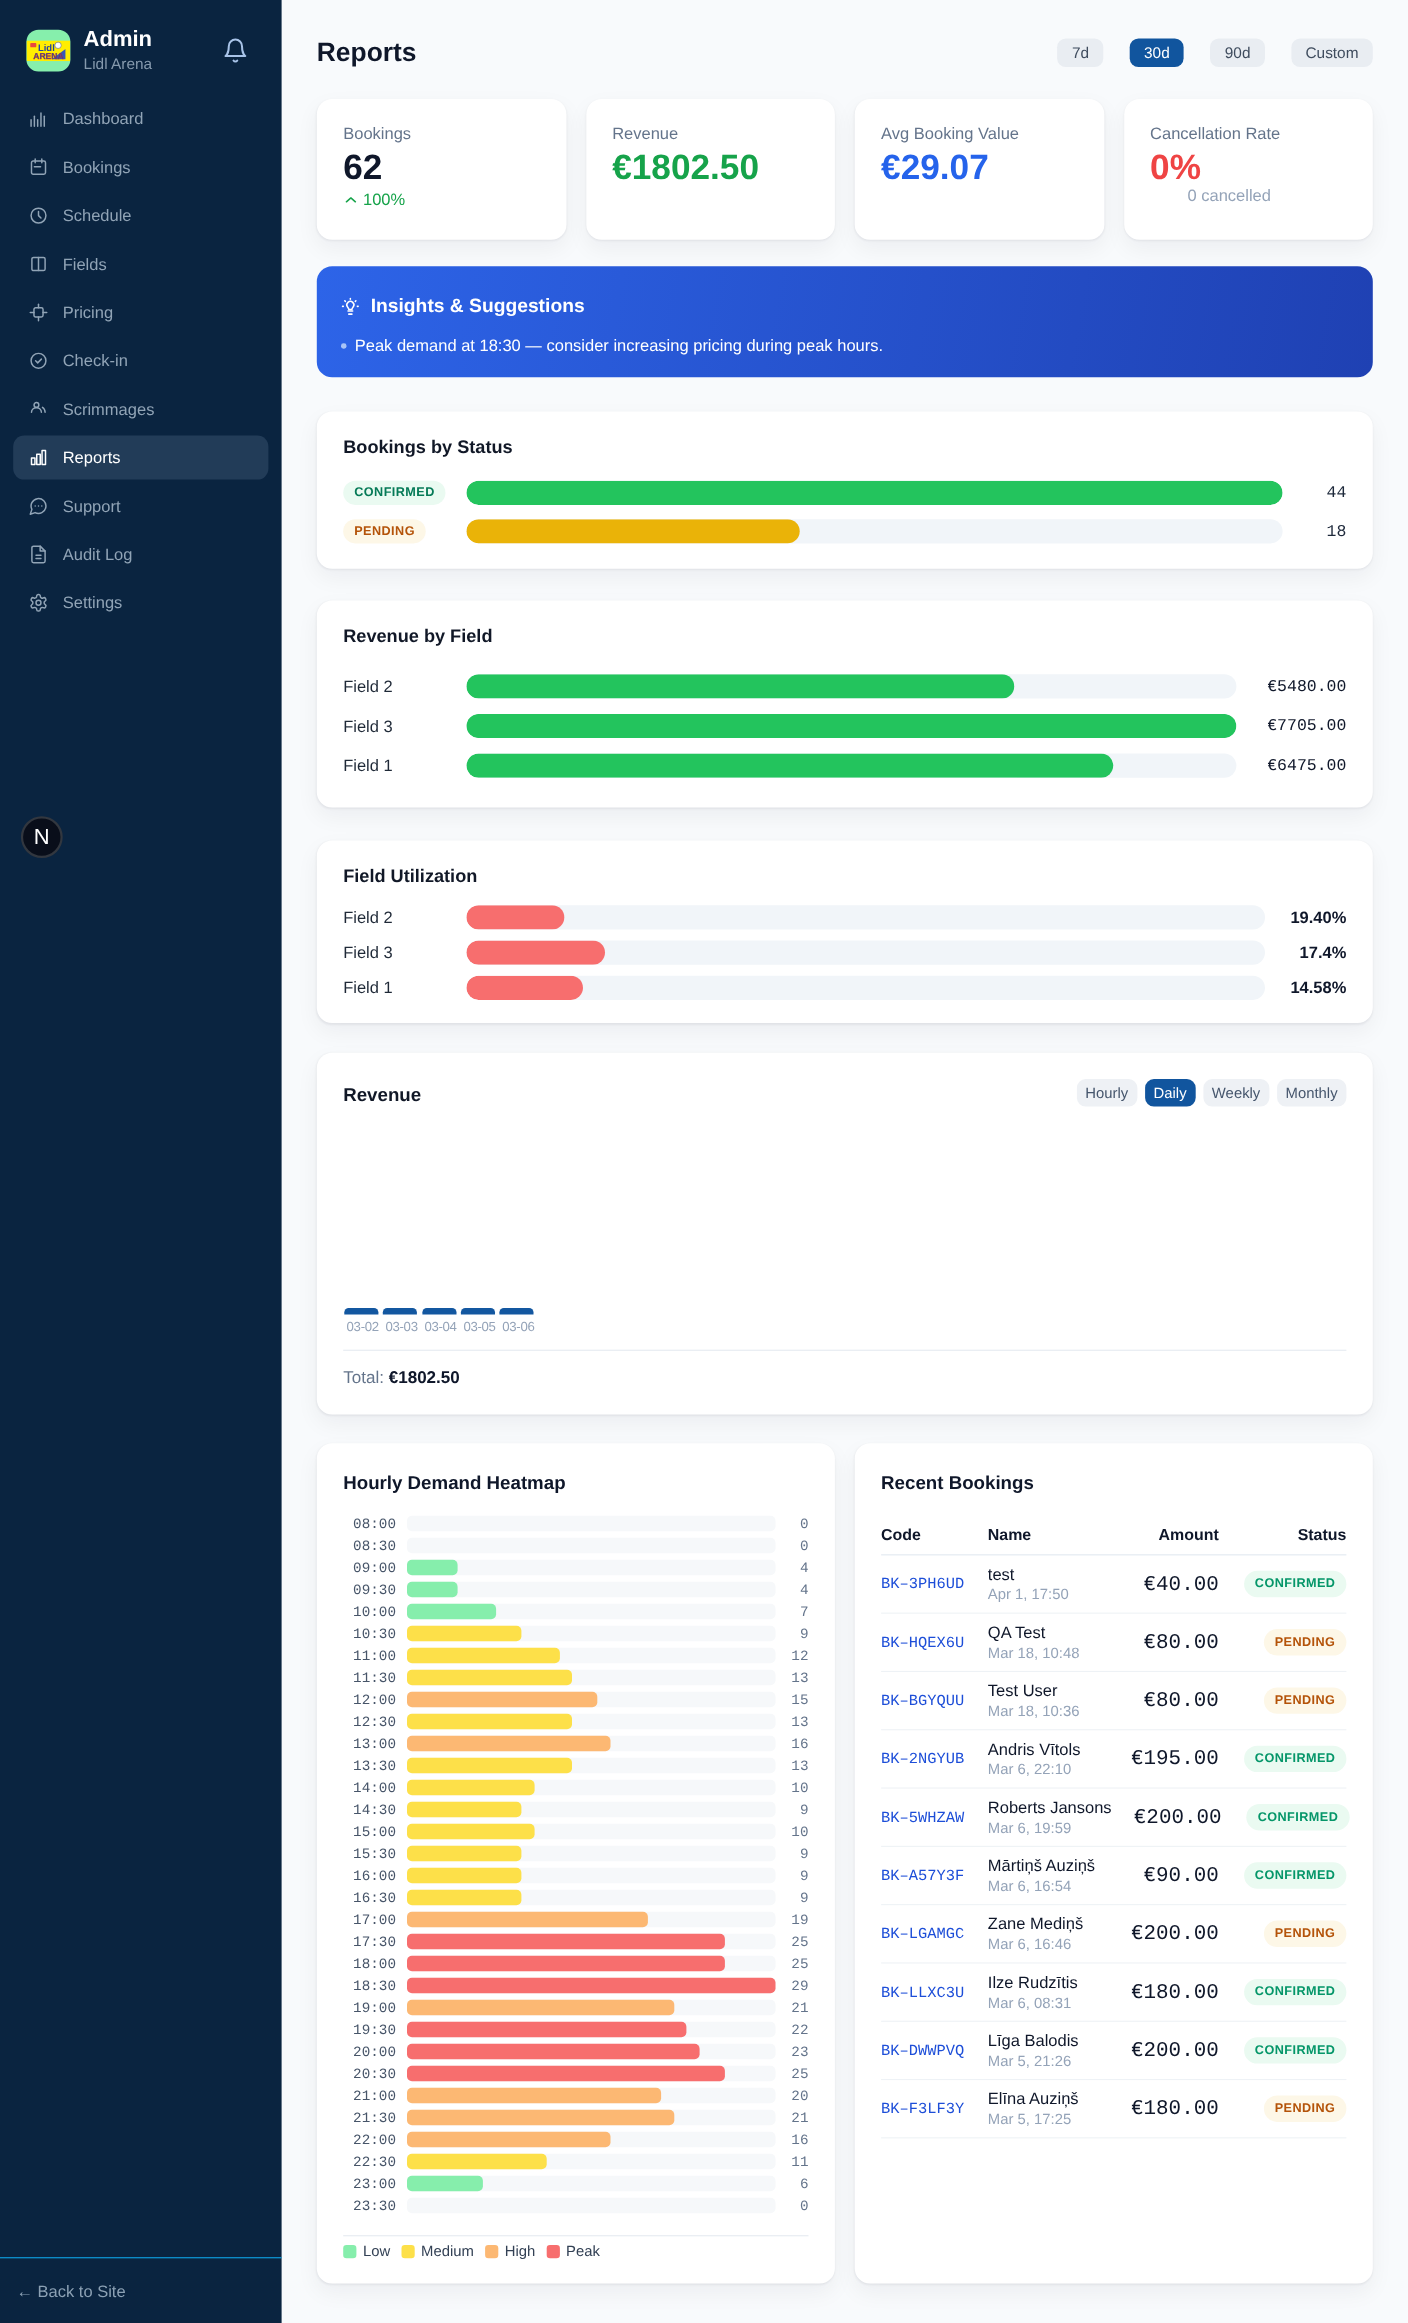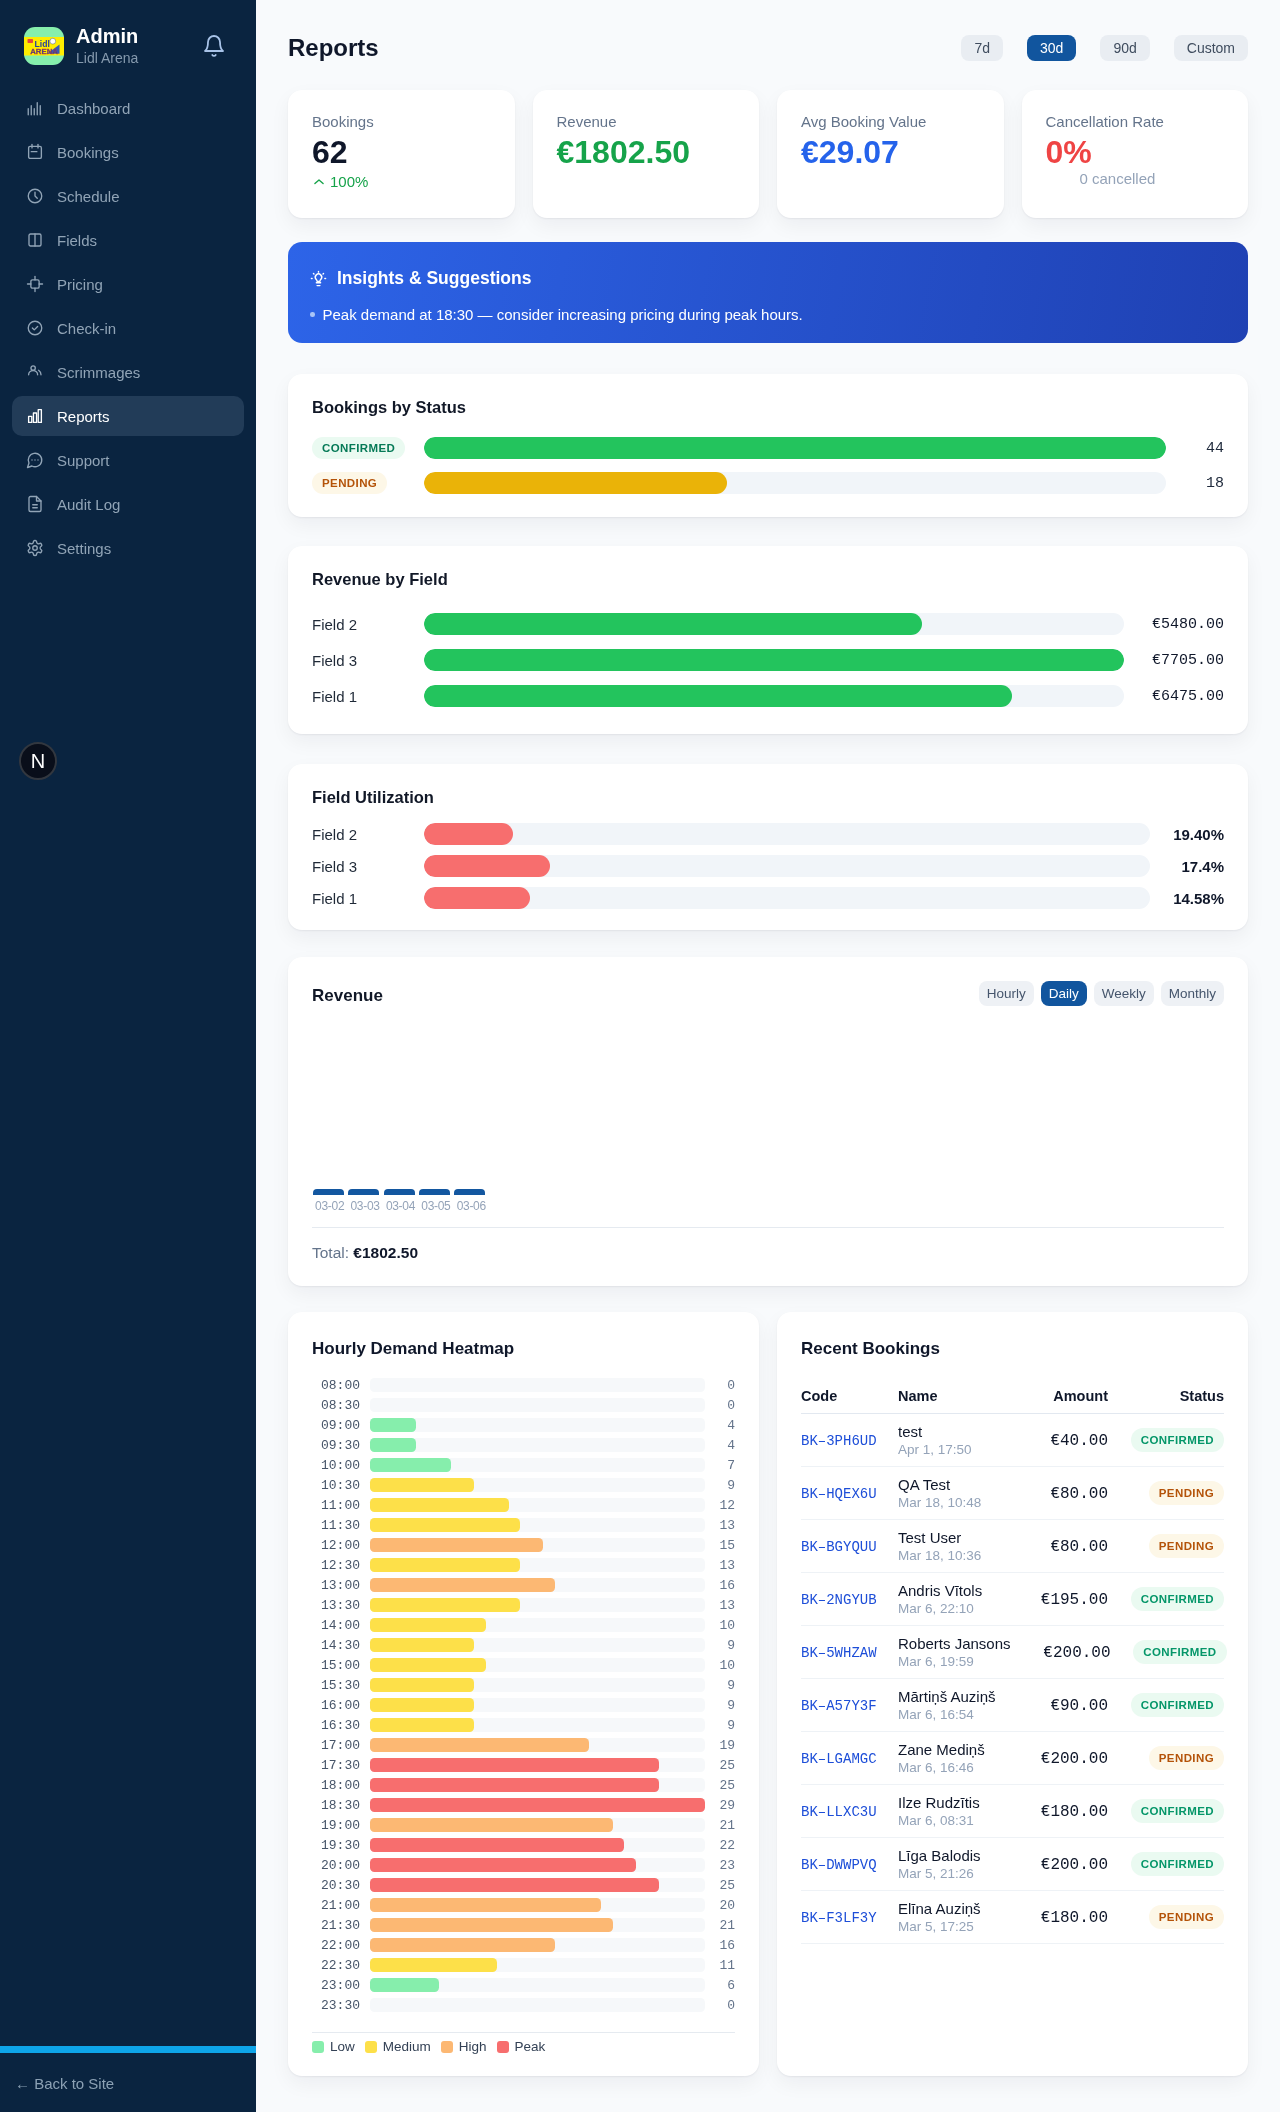--- a/index.html
+++ b/index.html
@@ -13,21 +13,21 @@
 .logo { width:40px; height:38px; border-radius:11px; background:#86efac; overflow:hidden; position:relative; flex:none; }
 .sb-title { margin-left:12px; flex:1; }
 .sb-title .t1 { color:#fff; font-size:20px; font-weight:bold; line-height:24px; }
 .sb-title .t2 { color:#8599ad; font-size:14px; line-height:18px; margin-top:1px; }
 .bell { width:24px; height:24px; margin-right:6px; }
 .nav { padding:21px 12px 0 12px; }
 .nav-item { display:flex; align-items:center; height:40px; margin-bottom:4px; border-radius:10px; color:#91a4b6; font-size:15px; }
 .nav-item svg { width:18px; height:18px; margin-left:14px; margin-right:13px; flex:none; }
 .nav-item.active { background:#223c58; color:#fff; }
 .n-avatar { position:absolute; left:19px; top:742px; width:38px; height:38px; border-radius:50%; background:#090e1a; border:2px solid #32373f; display:flex; align-items:center; justify-content:center; color:#fff; font-size:20px; font-weight:300; }
-.sb-bottom { position:absolute; left:0; right:0; bottom:0; border-top:7px solid #0ea5e9; padding:22px 24px 19px 15px; line-height:18px; }
+.sb-bottom { position:absolute; left:0; right:0; bottom:0; border-top:1px solid #0ea5e9; padding:22px 24px 19px 15px; line-height:18px; }
 .sb-bottom a { color:#8ca1b4; font-size:15px; text-decoration:none; }
 
 .main { flex:1; padding:32px 32px 36px 32px; }
 .head-row { display:flex; align-items:center; justify-content:space-between; height:32px; }
 h1 { font-size:24px; font-weight:bold; color:#0f172a; }
 .ranges { display:flex; gap:24px; }
 .rbtn { height:26px; padding:0 13px; border-radius:8px; background:#e9edf2; color:#3f4c5e; font-size:14px; display:flex; align-items:center; }
 .rbtn.active { background:#11559e; color:#fff; }
 
 .stats { display:grid; grid-template-columns:repeat(4,1fr); gap:18px; margin-top:26px; }
@@ -93,21 +93,21 @@
 
 .tbl-head { display:flex; margin-top:29px; padding-bottom:9px; border-bottom:1px solid #e2e8f0; font-size:14.5px; font-weight:bold; color:#0f172a; }
 .trow { display:flex; align-items:center; height:53px; border-bottom:1px solid #eef2f6; }
 .col-code { width:97px; flex:none; }
 .col-name { flex:1; }
 .col-amt { width:100px; flex:none; text-align:right; }
 .col-st { width:116px; flex:none; display:flex; justify-content:flex-end; }
 .code { font-size:14px; color:#1d4ed8; }
 .nm { font-size:15px; color:#0f172a; line-height:18px; white-space:nowrap; }
 .dt { font-size:13.5px; color:#94a3b8; line-height:16px; margin-top:1px; }
-.amt { font-size:16px; color:#0f172a; }
+.amt { font-size:19px; color:#0f172a; }
 .pill { height:24px; display:inline-flex; align-items:center; padding:0 10px; border-radius:12px; font-size:11.5px; font-weight:bold; letter-spacing:.4px; }
 .pill.ok { background:#eafaf1; color:#059669; }
 .pill.pd { background:#fdf7e7; color:#b45309; }
 </style>
 </head>
 <body>
 <div class="page">
   <aside class="sidebar">
     <div class="sb-head">
       <div class="logo">

